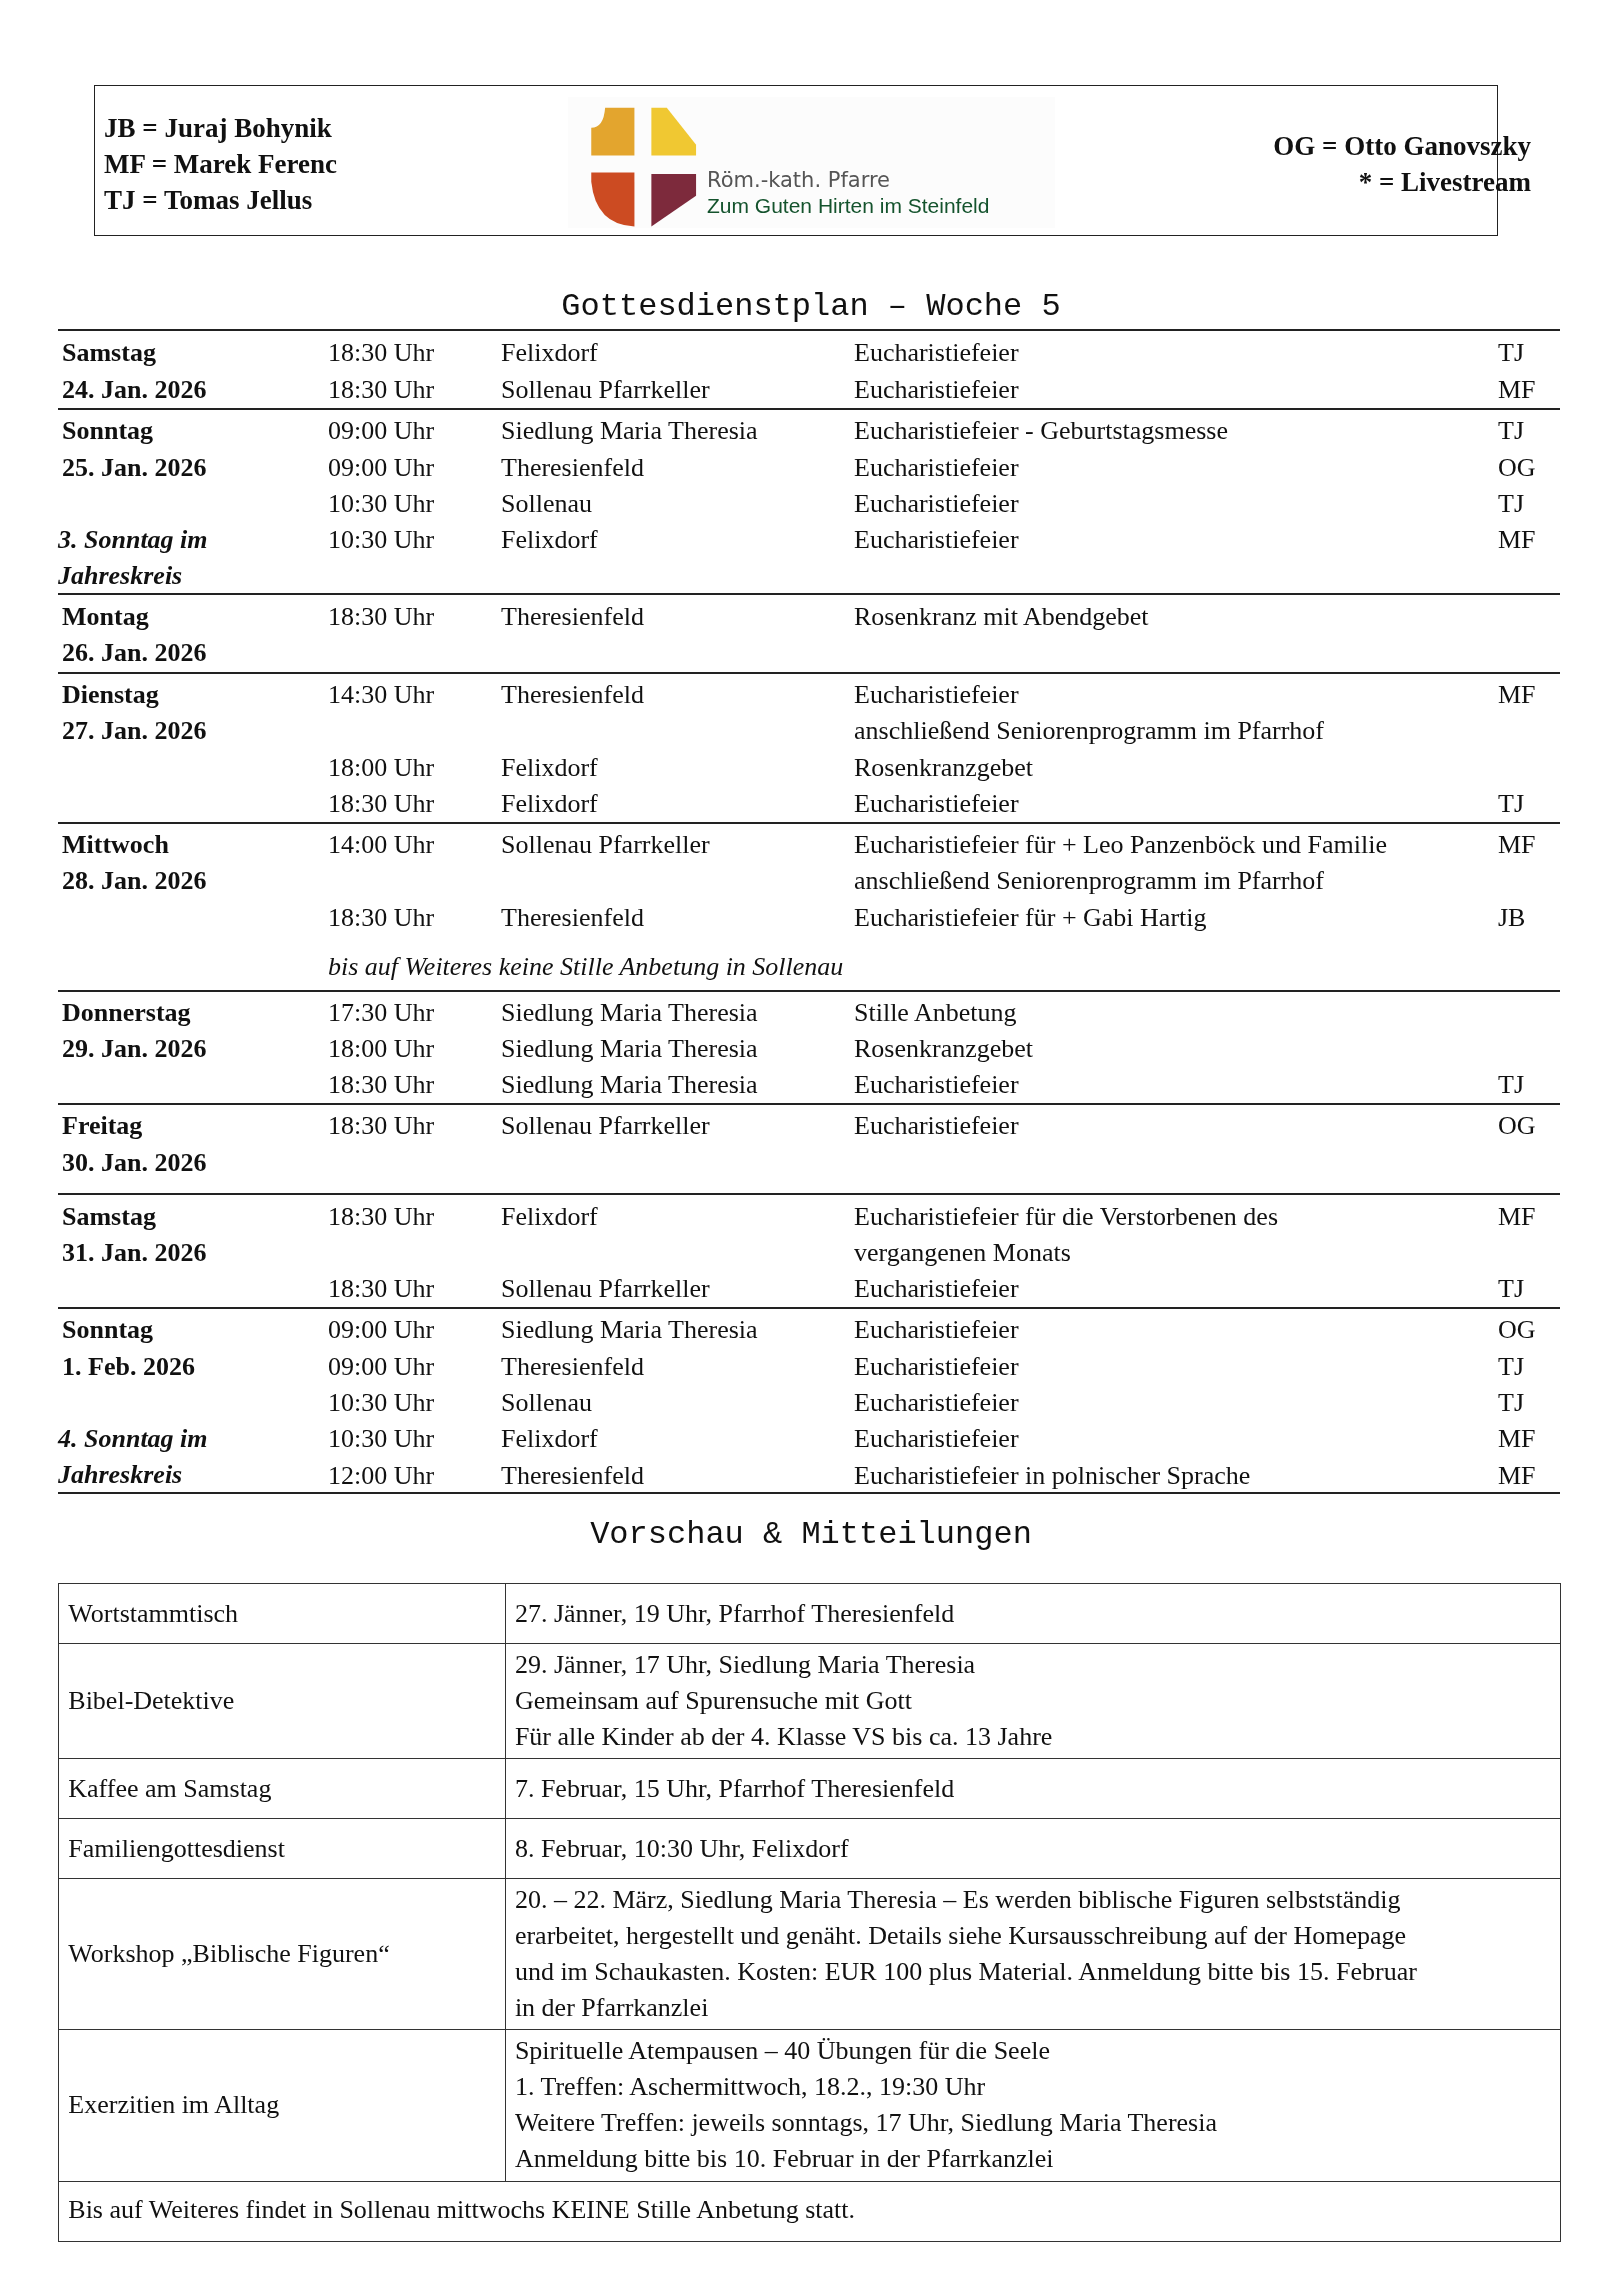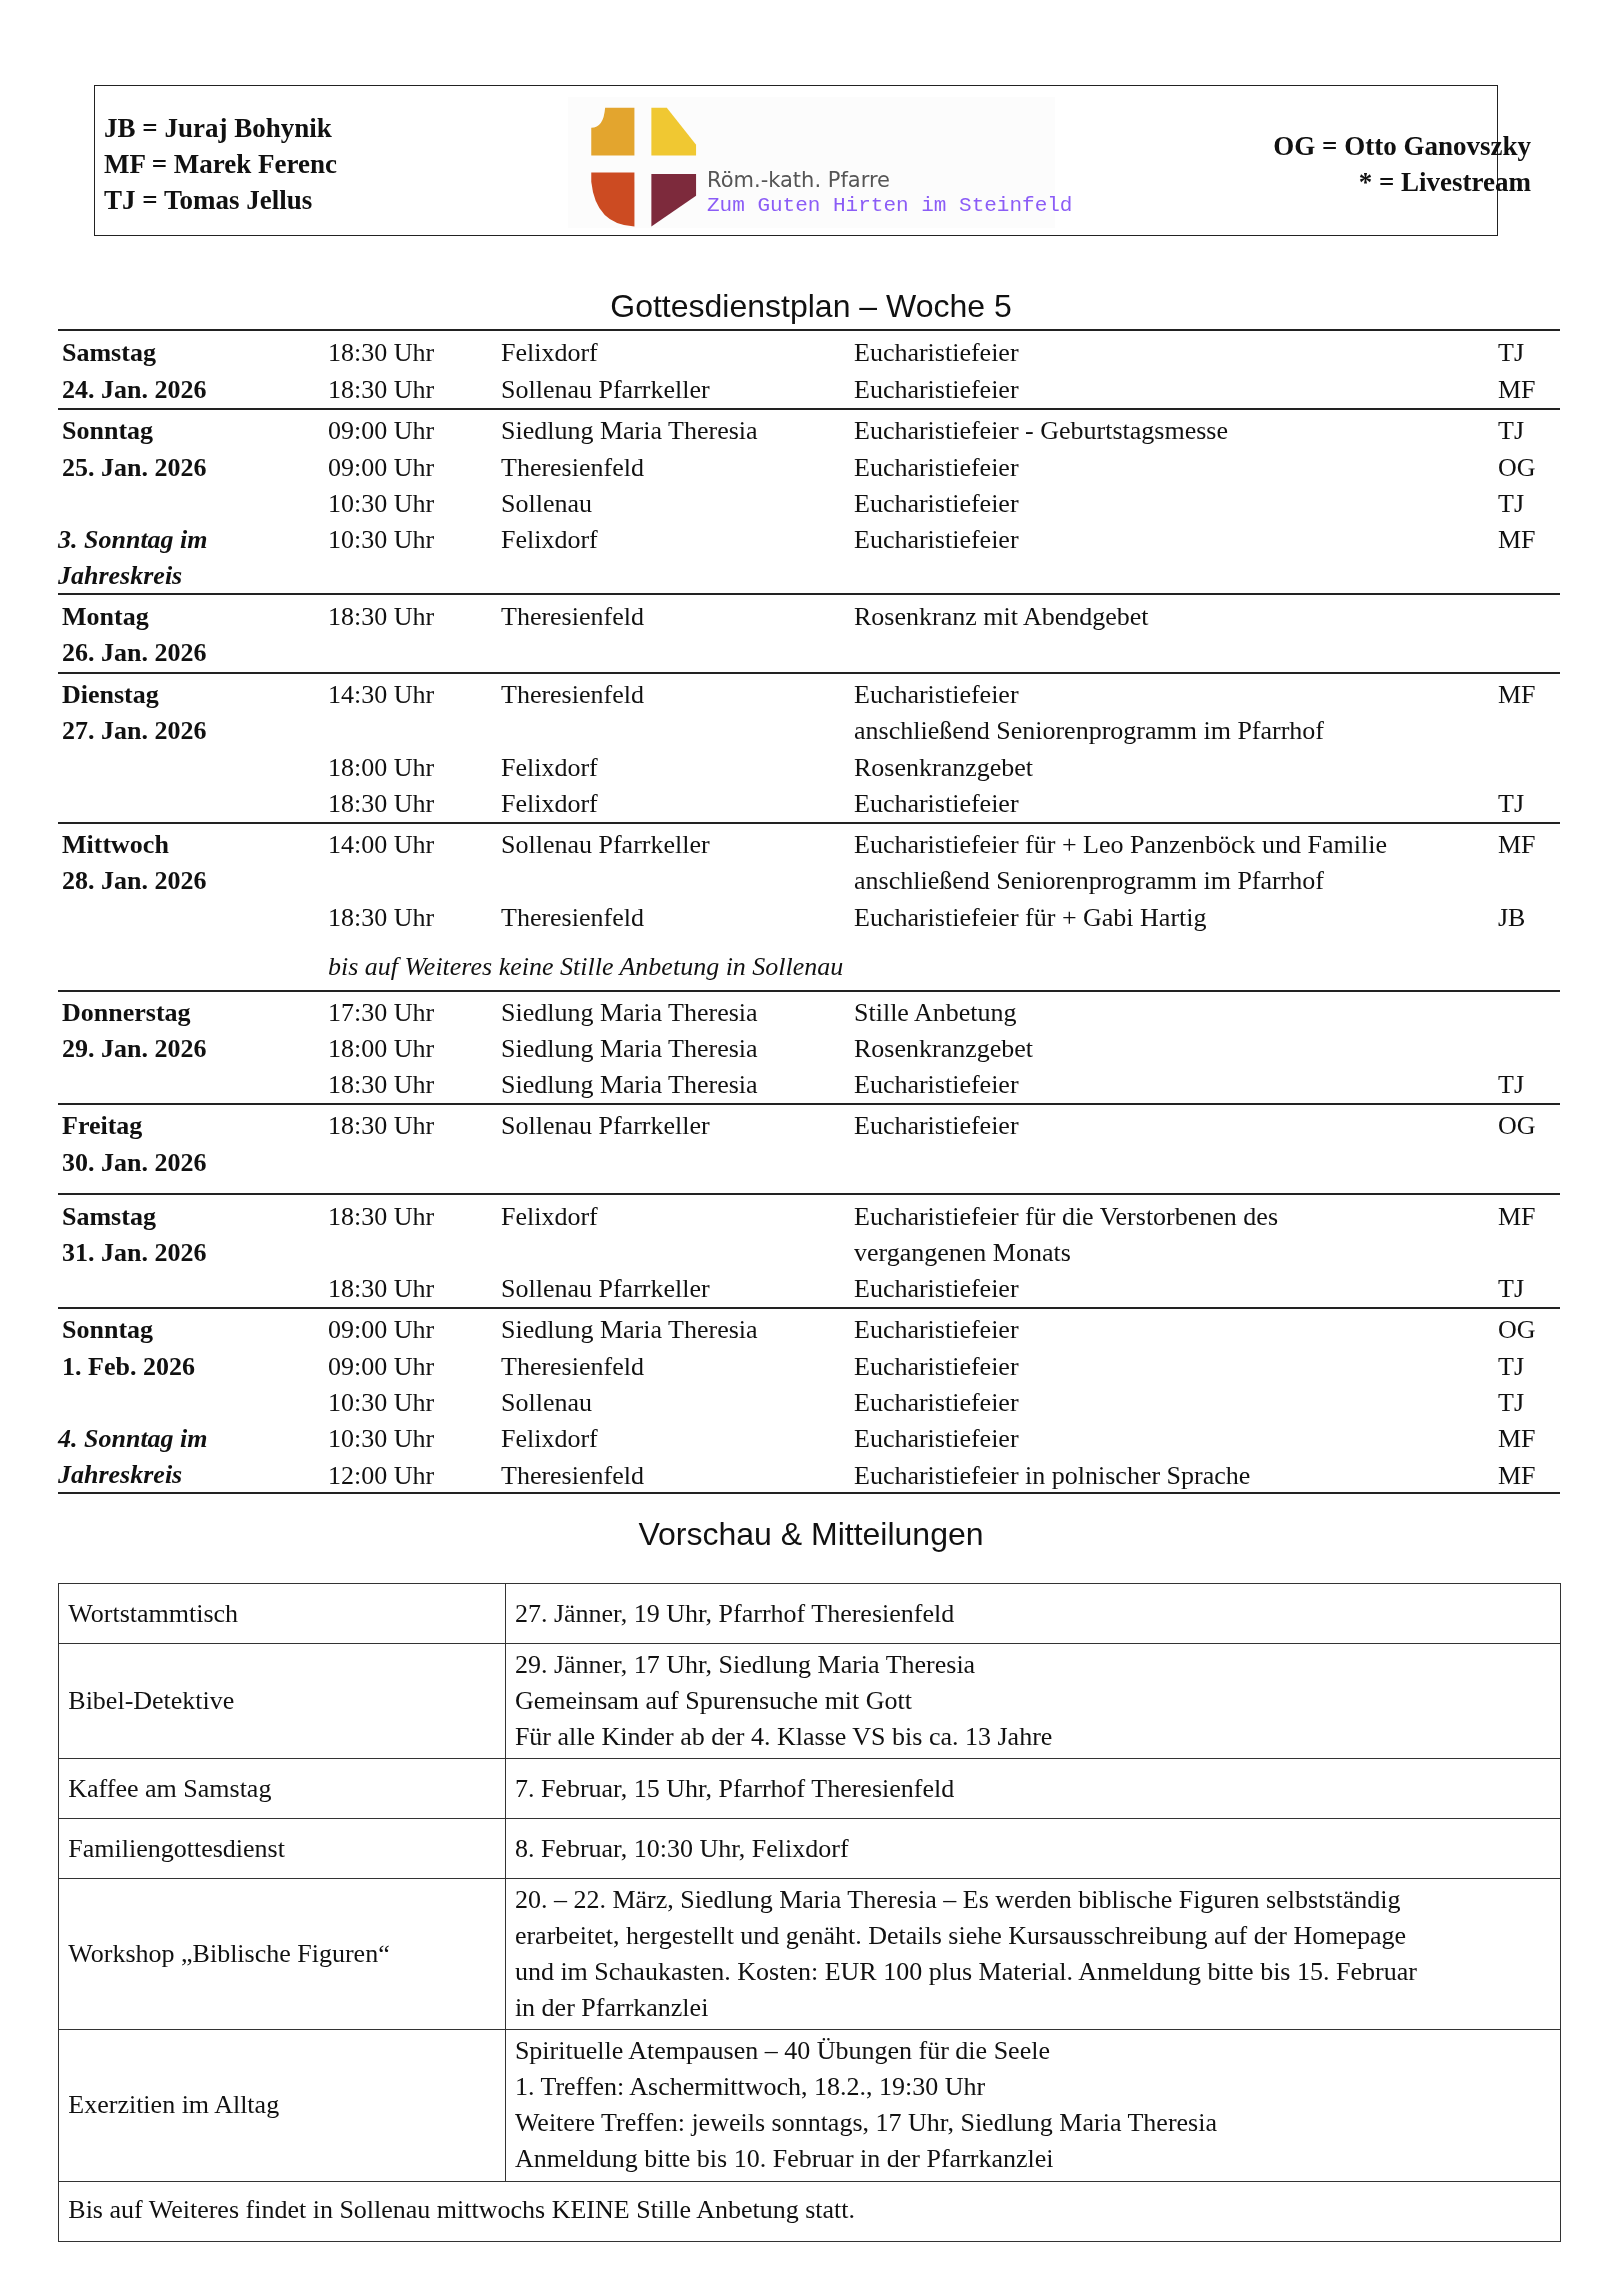--- a/index.html
+++ b/index.html
@@ -7,23 +7,23 @@
          font-family:"Liberation Serif","DejaVu Serif",serif; color:#111; }
   .abs { position:absolute; }
 
   
   .header-box { left:94px; top:85px; width:1404px; height:151px; border:1.5px solid #222; box-sizing:border-box; }
   .legend-left { left:104px; top:110px; font-weight:bold; font-size:27px; line-height:36px; white-space:nowrap; }
   .legend-right { right:91px; top:128px; font-weight:bold; font-size:27px; line-height:36px; text-align:right; white-space:nowrap; }
   .logo { left:568px; top:97px; width:487px; height:131px; background:#fcfcfc; }
   .logo svg { position:absolute; left:0; top:0; }
   .logo-l1 { position:absolute; left:139px; top:71px; font-family:"DejaVu Sans",sans-serif; font-size:21px; color:#555; white-space:nowrap; }
-  .logo-l2 { position:absolute; left:139px; top:97px; font-family:Liberation Mono, monospace; font-size:21px; color:#8b5cf6; white-space:nowrap; }
-
-  .section-title { left:0; width:1622px; text-align:center; font-family:Liberation Sans, sans-serif; font-weight:300; font-size:32px; color:#111; }
+  .logo-l2 { position:absolute; left:139px; top:97px; font-family:Liberation Sans, sans-serif; font-size:21px; color:#14532d; white-space:nowrap; }
+
+  .section-title { left:0; width:1622px; text-align:center; font-family:Liberation Mono, monospace; font-weight:300; font-size:32px; color:#111; }
 
   
   .rule { position:absolute; left:58px; width:1502px; height:2.3px; background:#222; }
   .cell { position:absolute; font-size:26px; line-height:36px; white-space:nowrap; }
   .day { left:62px; font-weight:bold; }
   .feast { left:58px; font-style:italic; font-weight:bold; }
   .time { left:328px; }
   .place { left:501px; }
   .event { left:825px;margin-left:29px; }
   .priest { left:1498px; }

